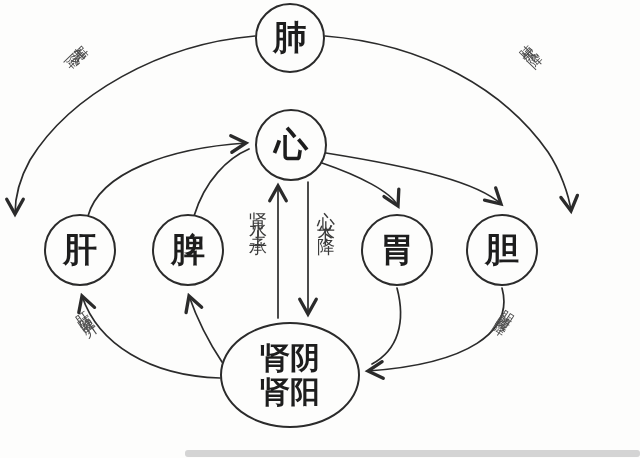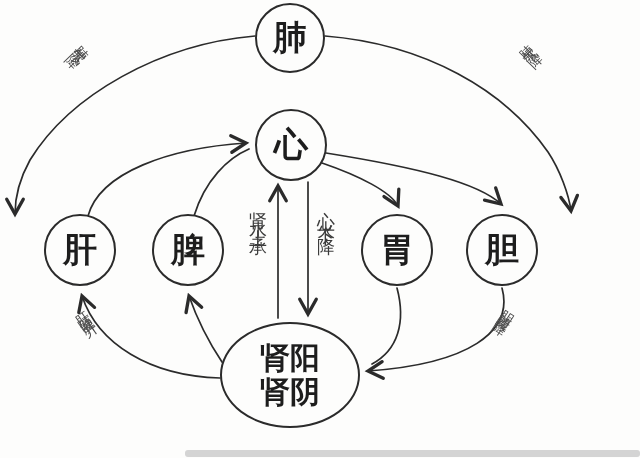--- a/index.html
+++ b/index.html
@@ -107,22 +107,22 @@
   <div class="node small spleen">
     <span>脾</span>
   </div>
   <div class="node small stomach">
     <span>胃</span>
   </div>
   <div class="node small gb">
     <span>胆</span>
   </div>
   <div class="node kidney">
+    <span>肾阴</span>
     <span>肾阳</span>
-    <span>肾阴</span>
   </div>
 
   <div class="vlabel rot lung-left">肺气下降</div>
   <div class="vlabel rot lung-right">肺气下降</div>
   <div class="vlabel center kidney-water">肾水上承</div>
   <div class="vlabel center heart-fire">心火下降</div>
   <div class="vlabel rot liver-spleen">肝随脾升</div>
   <div class="vlabel rot gb-stomach">胆随胃降</div>
 
   <div class="bottom-bar"></div>

